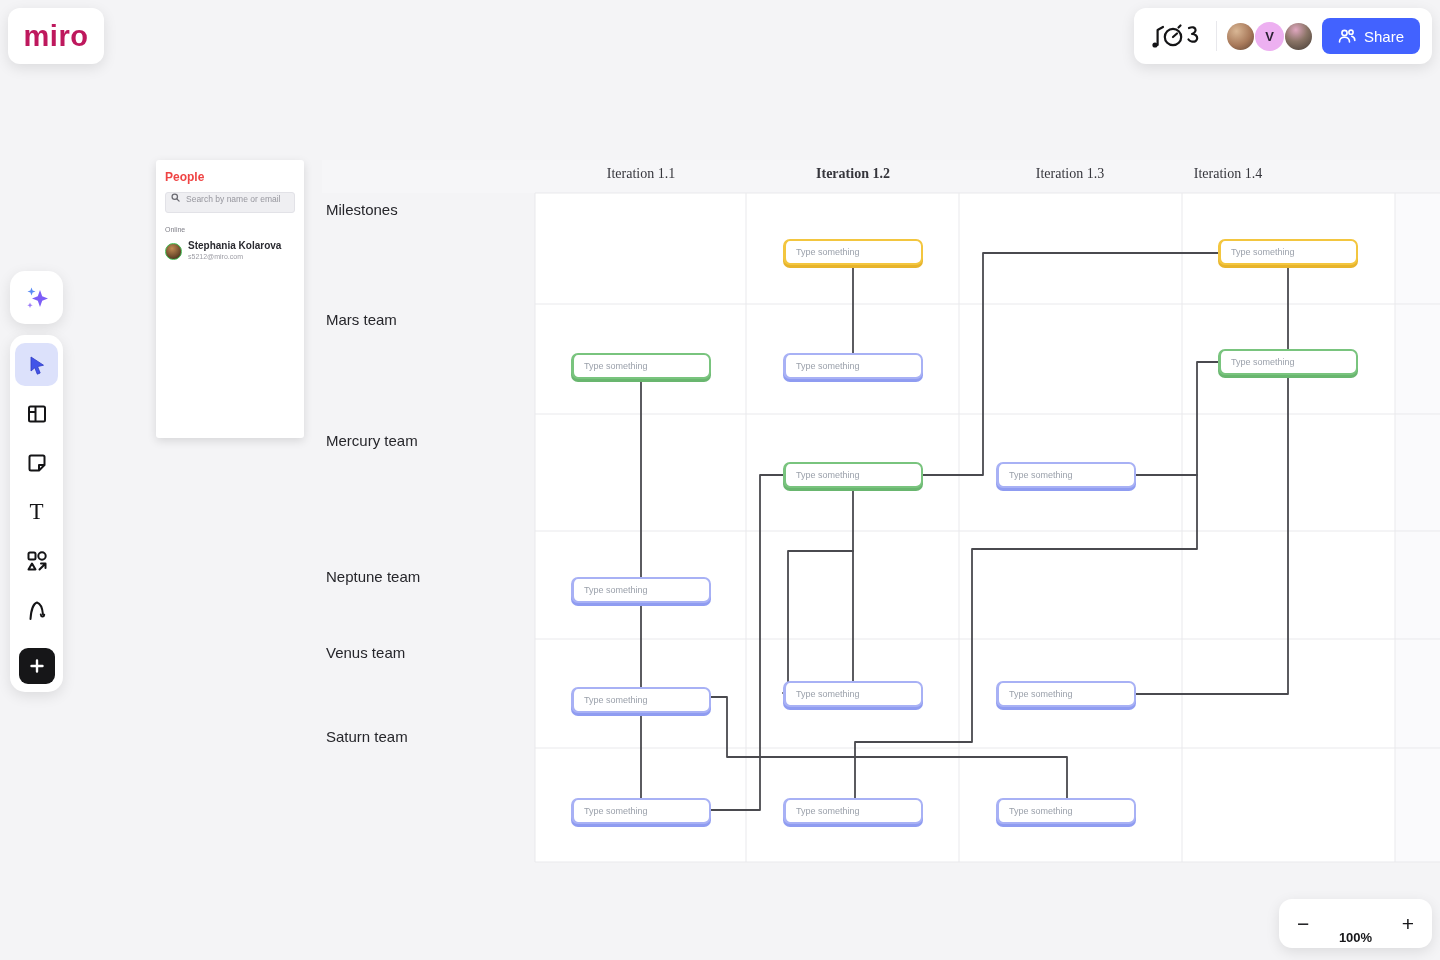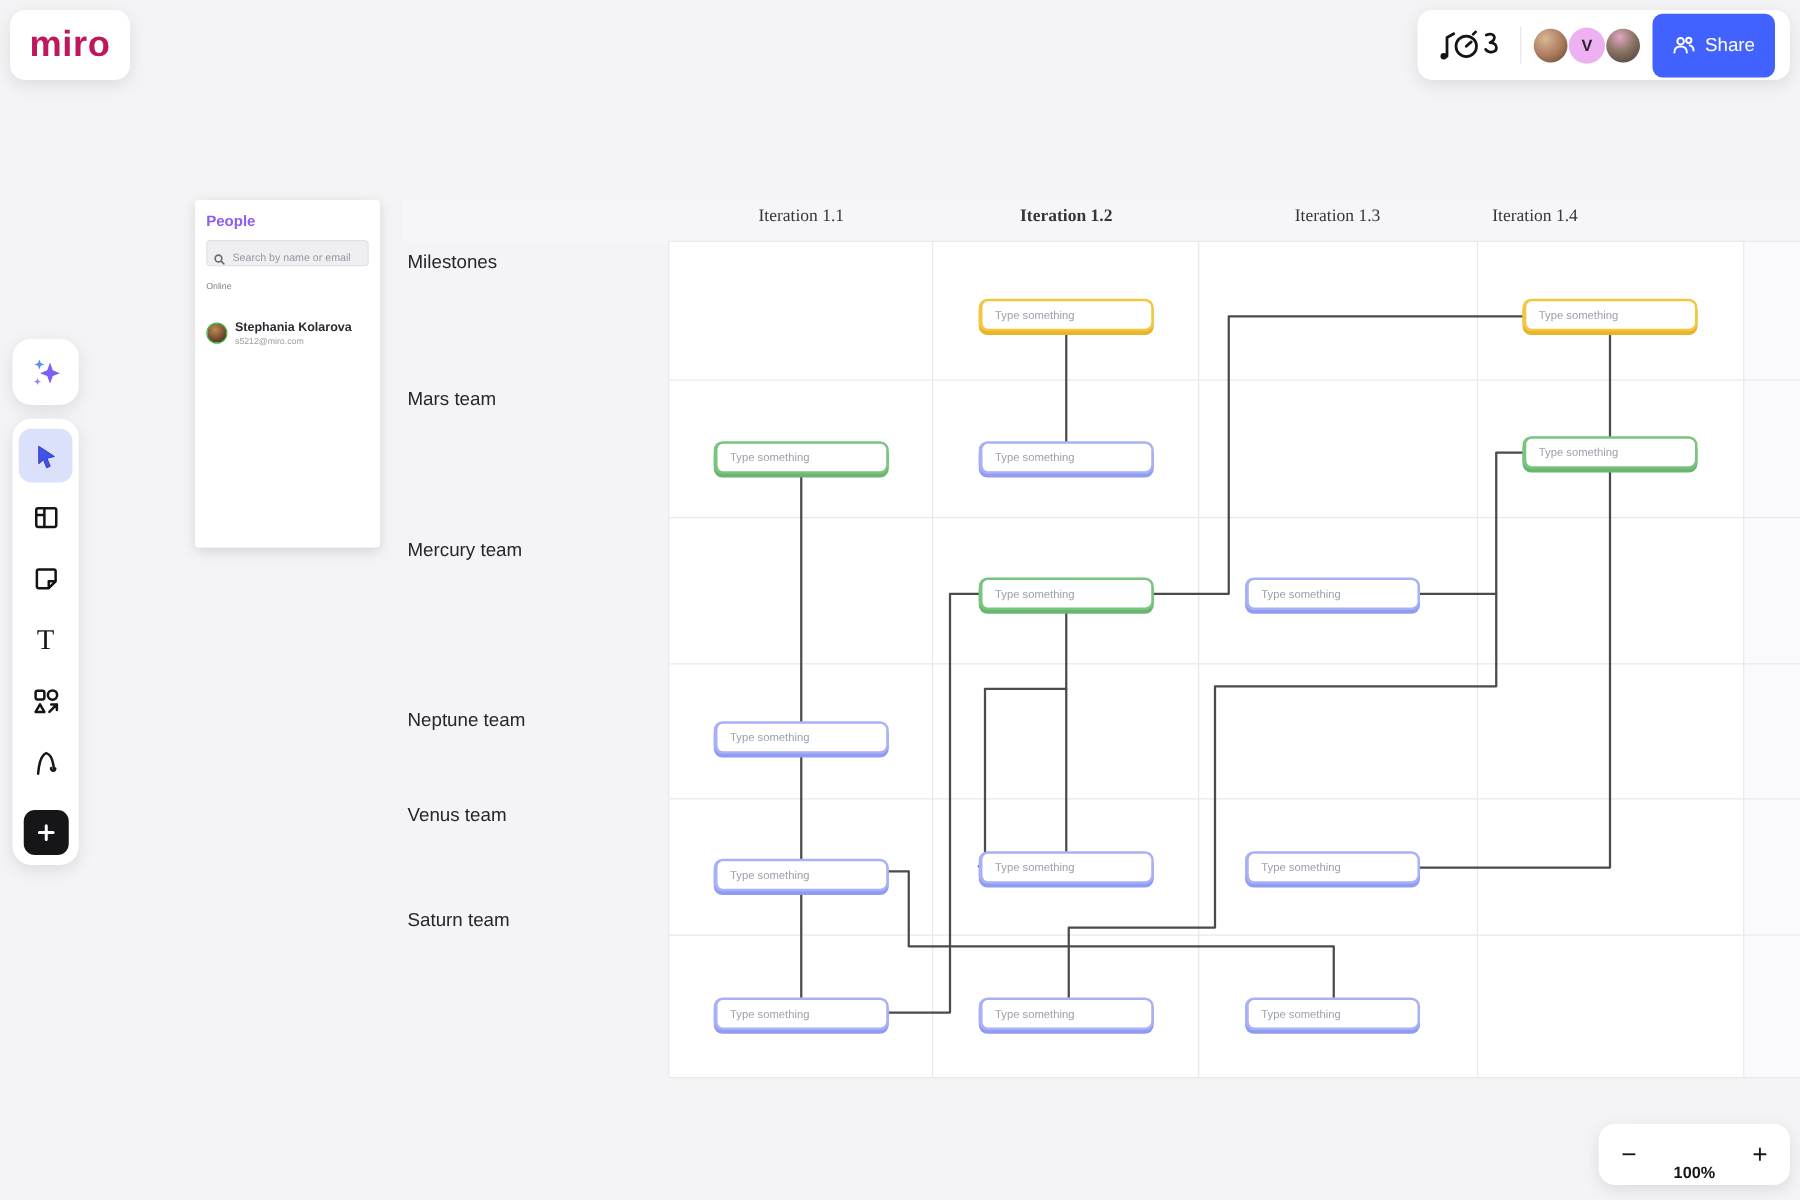--- a/index.html
+++ b/index.html
@@ -20,34 +20,34 @@
   #topbar-right{right:8px;top:8px;height:56px;border-radius:12px;
     display:flex;align-items:center;padding:0 12px 0 14px;gap:10px;}
   #facilitation-icon{width:58px;height:40px;display:flex;align-items:center;}
   .vdivider{width:1px;height:30px;background:#e8e8ec;}
   #avatar-row{display:flex;align-items:center;}
   .avatar{width:27px;height:27px;border-radius:50%;display:flex;align-items:center;
     justify-content:center;font-size:13px;font-weight:bold;color:#2b2233;}
   .avatar.a1{background:radial-gradient(circle at 35% 30%, #d9b795 0%, #a8795a 55%, #5d4233 100%);}
   .avatar.a2{background:#edb0f1;margin:0 1px;z-index:2;width:29px;height:29px;}
   .avatar.a3{background:radial-gradient(circle at 40% 25%, #e0a7c0 0%, #8a7466 45%, #433a33 100%);}
-  #share-button{height:51px;border-radius:8px;background:#4262ff;color:#fff;
+  #share-button{height:36px;border-radius:8px;background:#4262ff;color:#fff;
     display:flex;align-items:center;gap:8px;padding:18px 16px;font-size:15px;cursor:pointer;border:none;}
 
   
   #people-panel{left:156px;top:160px;width:148px;height:278px;border-radius:3px;
     box-shadow:0 3px 10px rgba(0,0,0,.12);padding:10px 9px;box-sizing:border-box;}
-  #people-title{font-size:12px;font-weight:bold;color:#8b5cf6;}
+  #people-title{font-size:12px;font-weight:bold;color:#ef4444;}
   #people-search{margin-top:8px;height:19px;background:#efeff2;border:1px solid #e2e2e7;
-    border-radius:3px;display:flex;align-items:flex-end;gap:4px;padding:0 5px;}
+    border-radius:3px;display:flex;align-items:flex-start;gap:4px;padding:0 5px;}
   #people-search input{border:none;background:transparent;outline:none;width:100%;
     font-size:8.5px;color:#55555c;font-family:inherit;}
   #people-search input::placeholder{color:#97979e;}
   #online-label{margin-top:13px;font-size:7px;color:#808089;}
-  #user-row{margin-top:24px;display:flex;gap:6px;align-items:center;}
+  #user-row{margin-top:7px;display:flex;gap:6px;align-items:flex-end;}
   #user-avatar{width:17px;height:17px;border-radius:50%;flex:0 0 auto;
     background:radial-gradient(circle at 40% 30%, #c08a52 0%, #6e4b2c 60%, #2e2015 100%);
     border:1.5px solid #3fb950;box-sizing:border-box;}
   #user-name{font-size:10px;font-weight:bold;color:#2a2a30;line-height:1.15;}
   #user-email{font-size:7px;color:#9b9ba3;margin-top:1px;}
 
   
   #ai-card{left:10px;top:271px;width:53px;height:53px;border-radius:15px;
     display:flex;align-items:center;justify-content:center;}
   #main-toolbar{left:10px;top:335px;width:53px;height:357px;border-radius:15px;

